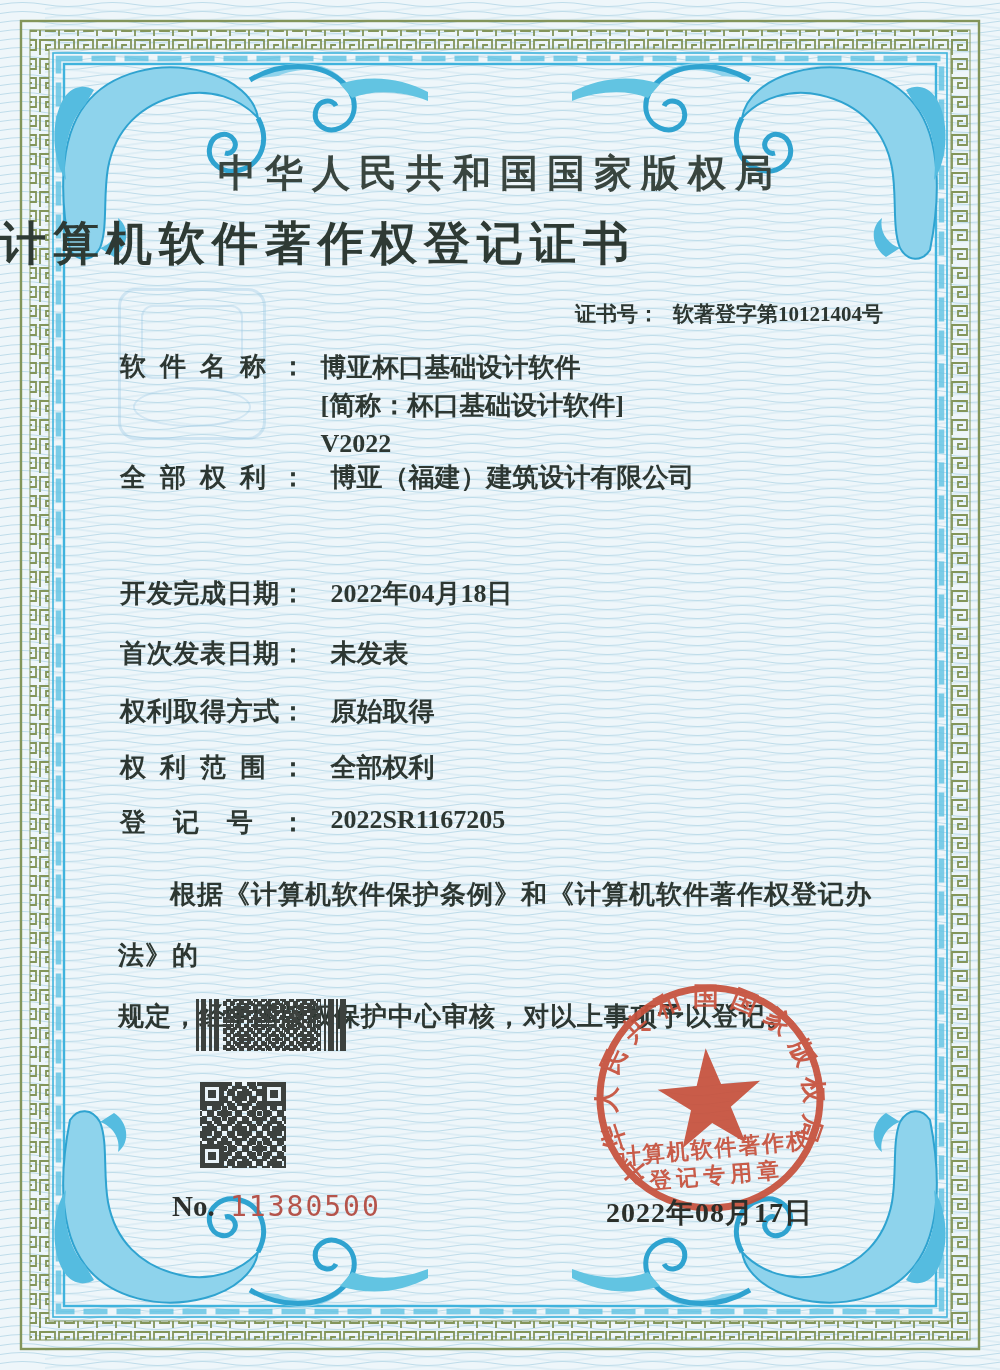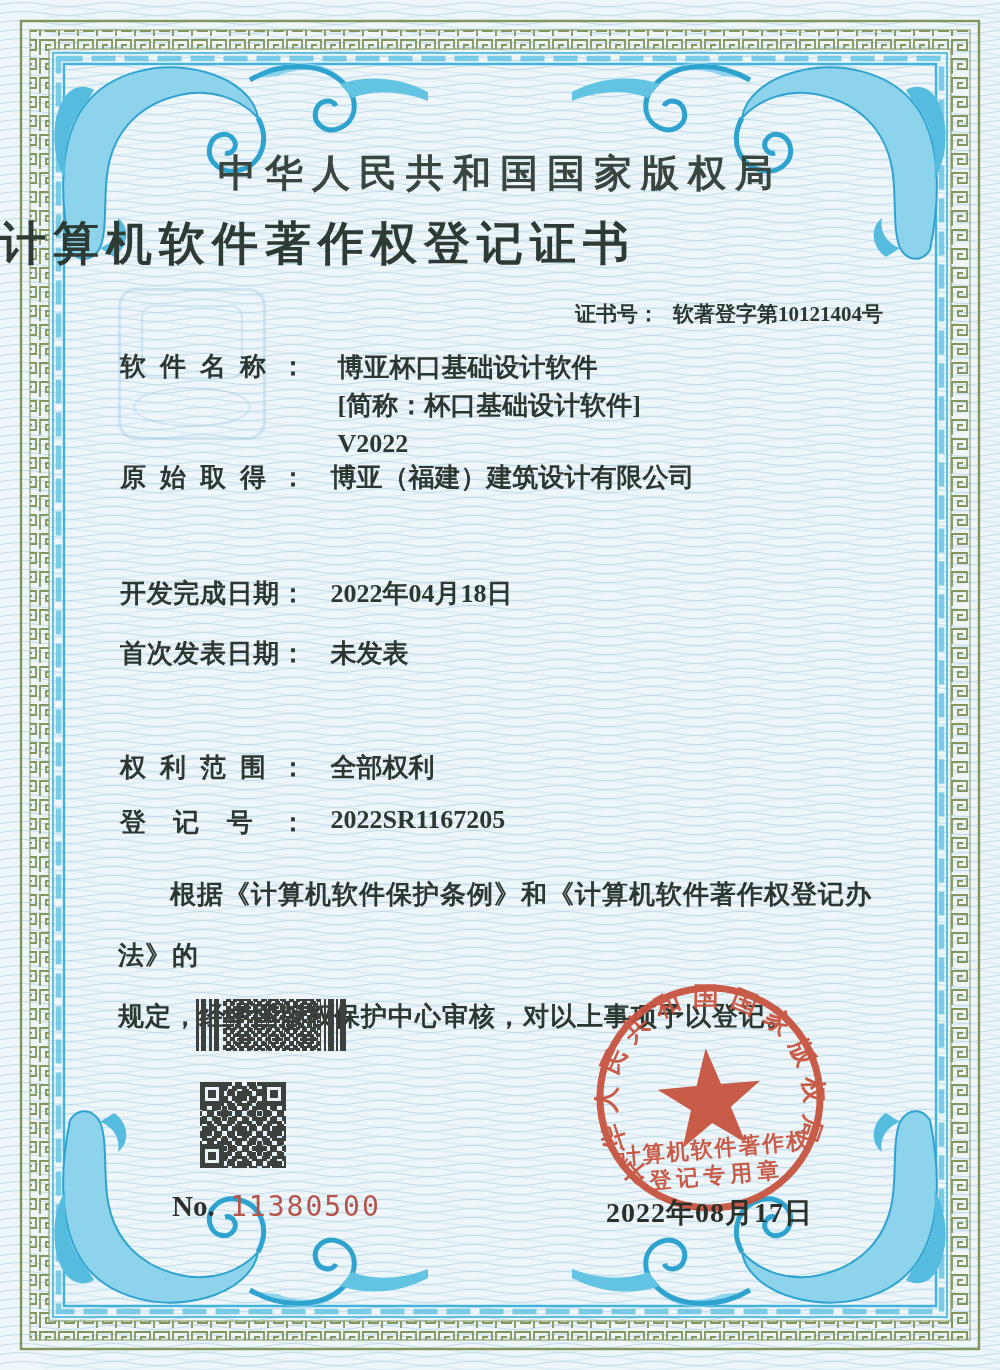--- a/index.html
+++ b/index.html
@@ -27,21 +27,21 @@
     font-size:46px;font-weight:700;letter-spacing:7px;color:#2e3a34;white-space:nowrap}
 
   .certno{position:absolute;top:300px;right:117px;font-size:21px;font-weight:700;white-space:nowrap}
   .certno .cn-label{margin-right:14px}
 
   
   .row{position:absolute;left:120px;font-size:26px;font-weight:700;white-space:nowrap}
   .row .lbl{display:inline-block;width:186px;vertical-align:top;
     text-align:justify;text-align-last:justify;text-justify:inter-character}
   .row .val{display:inline-block;margin-left:18px;vertical-align:top}
-  .row .val-block{display:inline-block;margin-left:25px;vertical-align:top;line-height:38px}
+  .row .val-block{display:inline-block;margin-left:8px;vertical-align:top;line-height:38px}
 
   .r-name{top:349px}
   .r-owner{top:460px}
   .r-dev{top:576px}
   .r-pub{top:636px}
   .r-acq{top:694px}
   .r-scope{top:750px}
   .r-reg{top:805px}
 
   
@@ -147,34 +147,38 @@
   <div class="row r-name">
     <span class="lbl">软件名称：</span>
     <span class="val-block">
       <span style="display:block">博亚杯口基础设计软件</span>
       <span style="display:block">[简称：杯口基础设计软件]</span>
       <span style="display:block">V2022</span>
     </span>
   </div>
 
   <div class="row r-owner">
-    <span class="lbl">原始取得：</span>
+    <span class="lbl">全部权利：</span>
     <span class="val">博亚（福建）建筑设计有限公司</span>
   </div>
 
   <div class="row r-dev">
     <span class="lbl">开发完成日期：</span>
     <span class="val">2022年04月18日</span>
   </div>
 
   <div class="row r-pub">
     <span class="lbl">首次发表日期：</span>
     <span class="val">未发表</span>
   </div>
 
+  <div class="row r-acq">
+    <span class="lbl">权利取得方式：</span>
+    <span class="val">原始取得</span>
+  </div>
 
   <div class="row r-scope">
     <span class="lbl">权利范围：</span>
     <span class="val">全部权利</span>
   </div>
 
   <div class="row r-reg">
     <span class="lbl">登记号：</span>
     <span class="val">2022SR1167205</span>
   </div>

